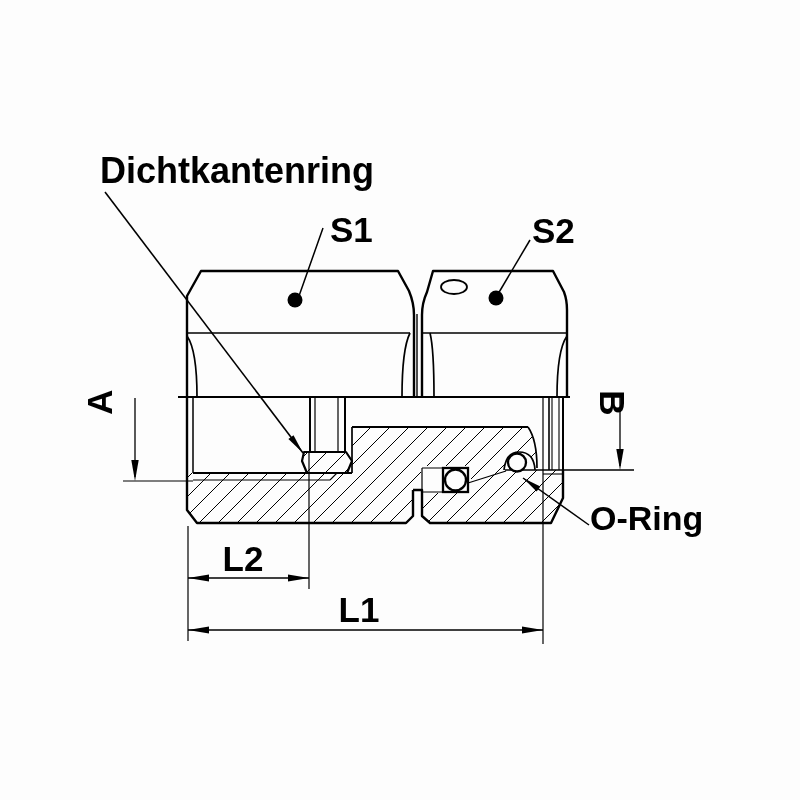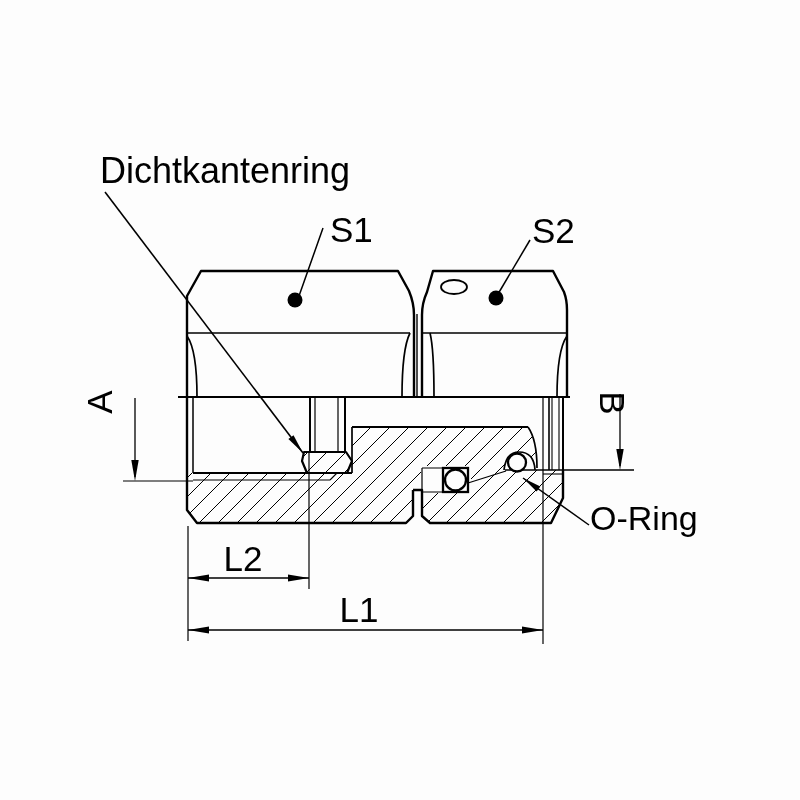--- a/index.html
+++ b/index.html
@@ -1,18 +1,19 @@
 <!DOCTYPE html>
 <html><head>
 <meta charset="utf-8">
 <style>
   html,body{margin:0;padding:0;background:#ffffff;}
   .canvas{
     width:800px;height:800px;background:#fdfdfd;position:relative;
     font-family:"Liberation Sans", sans-serif;
+    font-weight:bold;
   }
   svg text{
     font-family:"Liberation Sans", sans-serif;
     fill:#000;
   }
   .lbl-lg{font-size:36px;}
   .lbl-md{font-size:35px;}
   .lbl-or{font-size:34px;}
 </style>
 </head>

